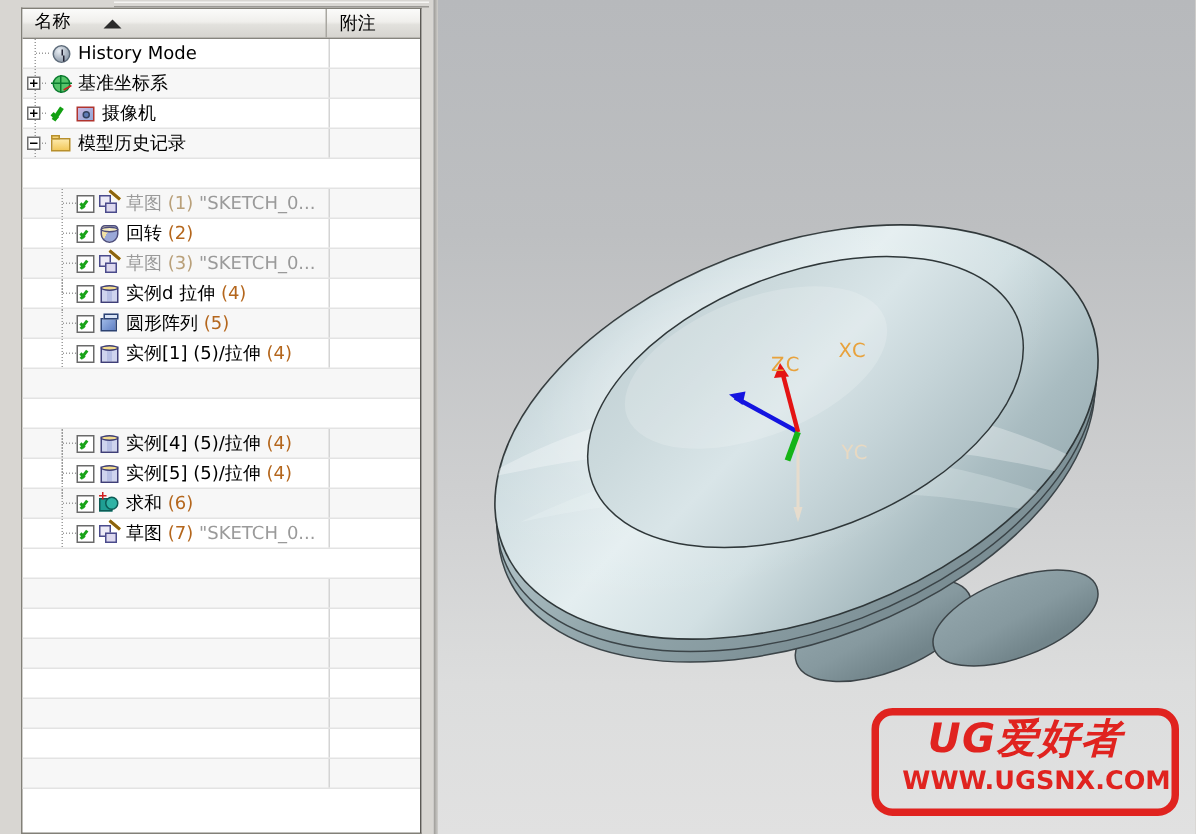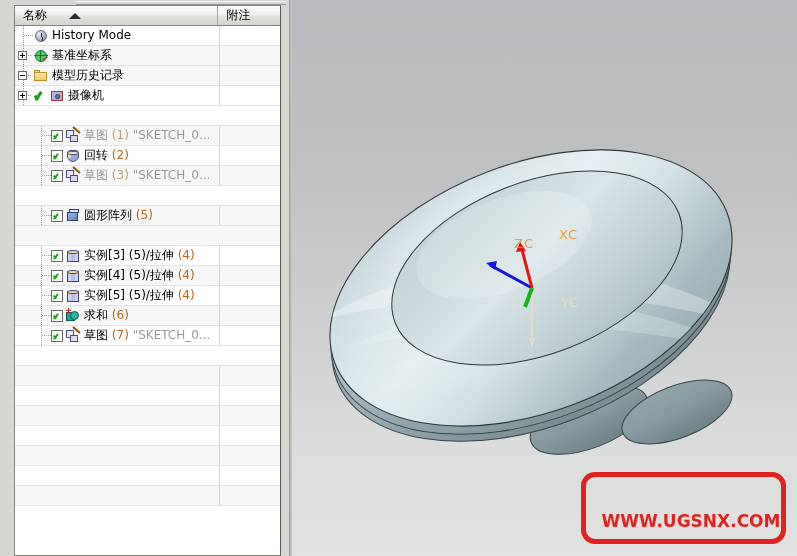--- a/index.html
+++ b/index.html
@@ -44,21 +44,21 @@
   }
   .hcell{
     position:relative;
     height:19px;line-height:19px;
     font-size:12px;color:#000;
     padding-left:8px;
     box-sizing:border-box;
     display:flex;align-items:center;
     border-right:1px solid #a9a7a1;
   }
-  .hcell.name{width:205px;}
+  .hcell.name{width:205px;font-family:Liberation Mono, monospace;}
   .hcell.note{width:62px;border-right:none;}
   .sort-arrow{
     margin-left:22px;
     width:0;height:0;
     border-left:6px solid transparent;
     border-right:6px solid transparent;
     border-bottom:6px solid #2b2b2b;
   }
 
   
@@ -321,43 +321,43 @@
               <div class="expander plus" style="left: 3px;"></div>
               <span class="indent" style="width: 18px;"></span>
               <span class="ic ic-modelview">
                 <span class="v"></span>
                 <span class="arrow"></span>
               </span>
               <span class="label">基准坐标系</span>
             </div>
             <div class="cell-note"></div>
           </div>
-          <div class="row even">
-            <div class="cell-name">
-              <div class="guide" style="left: 8px;"></div>
-              <div class="dash" style="left: 9px; width: 8px;"></div>
-              <div class="expander" style="left: 3px;"></div>
-              <span class="indent" style="width: 18px;"></span>
-              <span class="ic ic-folder"></span>
-              <span class="label">模型历史记录</span>
-            </div>
-            <div class="cell-note"></div>
-          </div>
           <div class="row odd">
             <div class="cell-name">
               <div class="guide" style="left: 8px;"></div>
               <div class="dash" style="left: 9px; width: 8px;"></div>
               <div class="expander plus" style="left: 3px;"></div>
               <span class="indent" style="width: 18px;"></span>
               <span class="ic ic-check"></span>
               <span class="ic ic-camera"></span>
               <span class="label">摄像机</span>
             </div>
             <div class="cell-note"></div>
           </div>
+          <div class="row even">
+            <div class="cell-name">
+              <div class="guide" style="left: 8px;"></div>
+              <div class="dash" style="left: 9px; width: 8px;"></div>
+              <div class="expander" style="left: 3px;"></div>
+              <span class="indent" style="width: 18px;"></span>
+              <span class="ic ic-folder"></span>
+              <span class="label">模型历史记录</span>
+            </div>
+            <div class="cell-note"></div>
+          </div>
           <div class="row odd">
             <div class="cell-note"></div>
           </div>
           <div class="row even">
             <div class="cell-name">
               <div class="guide" style="left: 26px;"></div>
               <div class="dash" style="left: 27px; width: 10px;"></div>
               <span class="indent" style="width: 36px;"></span>
               <span class="chk"></span>
               <span class="ic ic-sketch">
@@ -385,45 +385,56 @@
               <span class="indent" style="width: 36px;"></span>
               <span class="chk"></span>
               <span class="ic ic-sketch">
                 <span class="pen"></span>
               </span>
               <span class="label dim">草图 <span class="num dim">(3)</span> <span class="sketchname">"SKETCH_0...</span></span>
             </div>
             <div class="cell-note"></div>
           </div>
           <div class="row odd">
+            <div class="cell-name">
+              <div class="guide" style="left: 26px;"></div>
+              <div class="dash" style="left: 27px; width: 10px;"></div>
+              <span class="indent" style="width: 36px;"></span>
+              <span class="chk"></span>
+              <span class="ic ic-extrude"></span>
+              <span class="label">实例d 拉伸 <span class="num">(4)</span></span>
+            </div>
             <div class="cell-note"></div>
           </div>
           <div class="row even">
             <div class="cell-name">
               <div class="guide" style="left: 26px;"></div>
               <div class="dash" style="left: 27px; width: 10px;"></div>
               <span class="indent" style="width: 36px;"></span>
               <span class="chk"></span>
               <span class="ic ic-pattern"></span>
               <span class="label">圆形阵列 <span class="num">(5)</span></span>
             </div>
             <div class="cell-note"></div>
           </div>
-          <div class="row even">
-            <div class="cell-note"></div>
-          </div>
           <div class="row odd">
             <div class="cell-name">
               <div class="guide" style="left: 26px;"></div>
               <div class="dash" style="left: 27px; width: 10px;"></div>
               <span class="indent" style="width: 36px;"></span>
               <span class="chk"></span>
               <span class="ic ic-extrude"></span>
-              <span class="label">实例[3] (5)/拉伸 <span class="num">(4)</span></span>
-            </div>
+              <span class="label">实例[1] (5)/拉伸 <span class="num">(4)</span></span>
+            </div>
+            <div class="cell-note"></div>
+          </div>
+          <div class="row even">
+            <div class="cell-note"></div>
+          </div>
+          <div class="row odd">
             <div class="cell-note"></div>
           </div>
           <div class="row even">
             <div class="cell-name">
               <div class="guide" style="left: 26px;"></div>
               <div class="dash" style="left: 27px; width: 10px;"></div>
               <span class="indent" style="width: 36px;"></span>
               <span class="chk"></span>
               <span class="ic ic-extrude"></span>
               <span class="label">实例[4] (5)/拉伸 <span class="num">(4)</span></span>
@@ -586,17 +597,18 @@
         <line x1="243" y1="288" x2="236" y2="307" stroke="#16b416" stroke-width="4"></line>
       </g>
     </svg>
 
     <div class="triad-label" id="lbl-zc">ZC</div>
     <div class="triad-label" id="lbl-xc">XC</div>
     <div class="triad-label" id="lbl-yc">YC</div>
 
     <div id="watermark">
       <div id="wm-frame"></div>
+      <div id="wm-top">UG爱好者</div>
       <div id="wm-bottom">WWW.UGSNX.COM</div>
     </div>
   </div>
 
 </div>
 
 </body></html>

